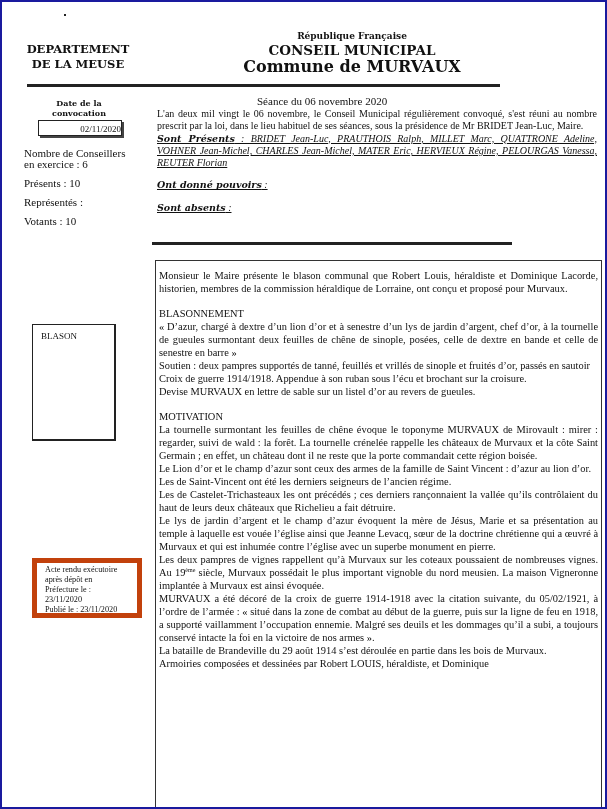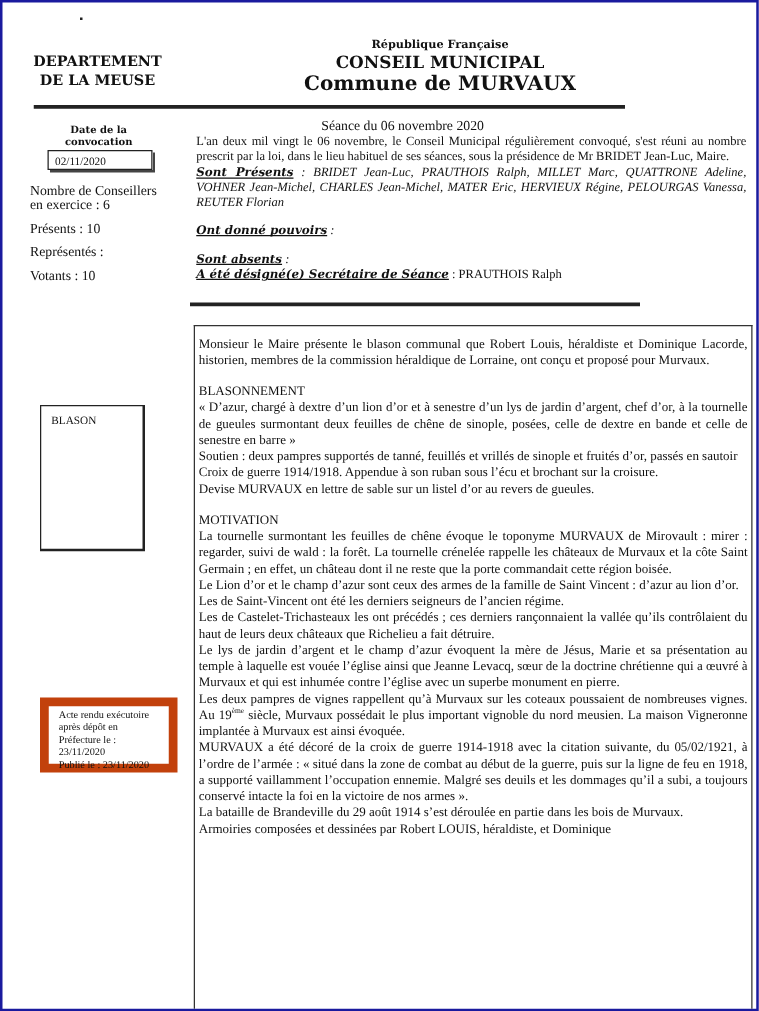--- a/index.html
+++ b/index.html
@@ -33,42 +33,42 @@
       position: absolute; left: 25px; width: 473px; height: 3px; background: #222;
     }
     .rule.r1 { top: 82px; }
     .rule.r2 { top: 240px; left: 150px; width: 360px; }
 
     .left-col { position: absolute; left: 22px; top: 96px; width: 110px; font-size: 8.5px; line-height: 11px; }
     .date-label { text-align: center; font-weight: bold; font-family: "DejaVu Serif", serif; font-size: 8px; line-height: 10px; }
     .date-box {
       margin: 2px 0 0 14px; width: 84px; height: 16px; border: 1px solid #222;
       box-shadow: 2px 2px 0 #444;
-      font-size: 9px; line-height: 16px; padding-left: 5px; box-sizing: border-box;
+      font-size: 9px; line-height: 16px; padding-left: 5px; box-sizing: border-box; text-align: right;
     }
     .stat { margin-top: 8px; font-size: 11px; line-height: 11px; }
 
     .seance-title { position: absolute; left: 255px; top: 93px; font-size: 11px; }
     .intro {
       position: absolute; left: 155px; top: 106px; width: 440px;
       font-size: 10px; line-height: 12.3px; text-align: justify;
     }
     .intro p { margin: 0; }
     .lbl-bu { font-weight: bold; font-style: italic; text-decoration: underline; font-family: "DejaVu Serif", serif; font-size: 9.5px; }
-    .it { font-style: italic; }
+    .it { font-style: italic; text-decoration: underline; }
     .gap { height: 10px; }
 
     .blason-box {
       position: absolute; left: 30px; top: 322px; width: 84px; height: 117px;
       border: 1px solid #222; border-right-width: 2px; border-bottom-width: 2px;
       font-size: 9px; padding: 6px 0 0 8px; box-sizing: border-box;
     }
     .acte-box {
       position: absolute; left: 30px; top: 556px; width: 110px; height: 60px;
-      border: 7px solid #c2410c; font-size: 8.2px; line-height: 10px;
+      border: 5px solid #c2410c; font-size: 8.2px; line-height: 10px;
       padding: 2px 0 0 8px; box-sizing: border-box;
     }
 
     .main-box {
       position: absolute; left: 153px; top: 258px; width: 447px; height: 560px;
       border-left: 1px solid #333; border-top: 1px solid #333; border-right: 1px solid #333;
       padding: 8px 3px 0 3px; box-sizing: border-box;
       font-size: 10.4px; line-height: 13px; text-align: justify;
     }
     .main-box p { margin: 0; }
@@ -111,21 +111,20 @@
 
   <div class="seance-title">Séance du  06 novembre 2020</div>
 
   <div class="intro">
     <p>L'an deux mil vingt le 06 novembre, le Conseil Municipal régulièrement convoqué, s'est réuni au nombre prescrit par la loi, dans le lieu habituel de ses séances, sous la présidence de Mr BRIDET Jean-Luc, Maire.</p>
     <p><span class="lbl-bu">Sont Présents</span><span class="it"> : BRIDET Jean-Luc, PRAUTHOIS Ralph, MILLET Marc, QUATTRONE Adeline, VOHNER Jean-Michel, CHARLES Jean-Michel, MATER Eric, HERVIEUX Régine, PELOURGAS Vanessa, REUTER Florian</span></p>
     <div class="gap"></div>
     <p><span class="lbl-bu">Ont donné pouvoirs</span><span class="it"> :</span></p>
     <div class="gap"></div>
     <p><span class="lbl-bu">Sont absents</span><span class="it"> :</span></p>
-    <p><span class="lbl-bu">A été désigné(e) Secrétaire de Séance</span><span> : PRAUTHOIS Ralph</span></p>
   </div>
 
   <div class="rule r2"></div>
 
   <div class="blason-box">
     <span>BLASON</span>
   </div>
 
   <div class="acte-box">
     <div>Acte rendu exécutoire</div>

